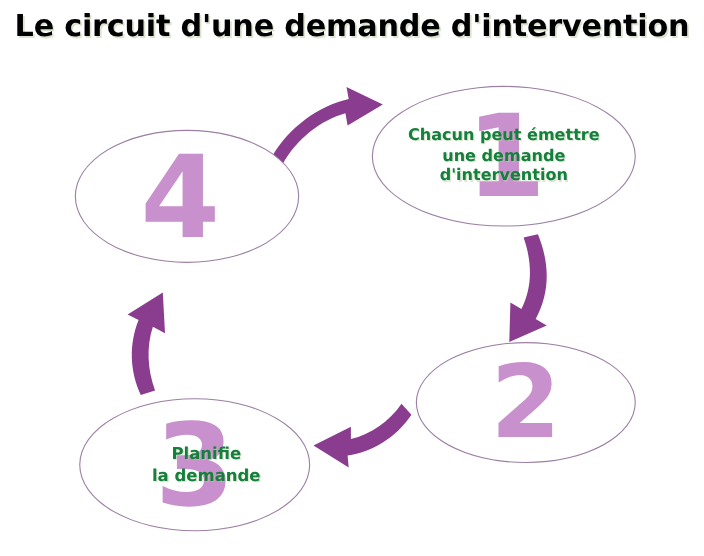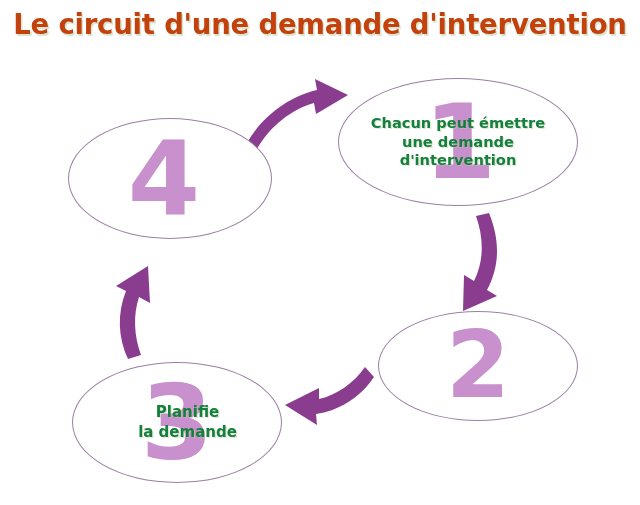--- a/index.html
+++ b/index.html
@@ -26,21 +26,21 @@
   .title {
     position: absolute;
     left: 0;
     top: 8px;
     width: 640px;
     text-align: center;
     font-family: "DejaVu Sans", sans-serif;
     font-weight: bold;
     font-size: 27.5px;
     letter-spacing: -0.2px;
-    color: #c2410c;
+    color: #000000;
     text-shadow: 1.5px 1.5px 0 rgba(190, 205, 165, 0.55);
     white-space: nowrap;
   }
 
   
   .node {
     position: absolute;
     border-radius: 50%;
     background: #ffffff;
     border: 1.1px solid #9c7fa3;

